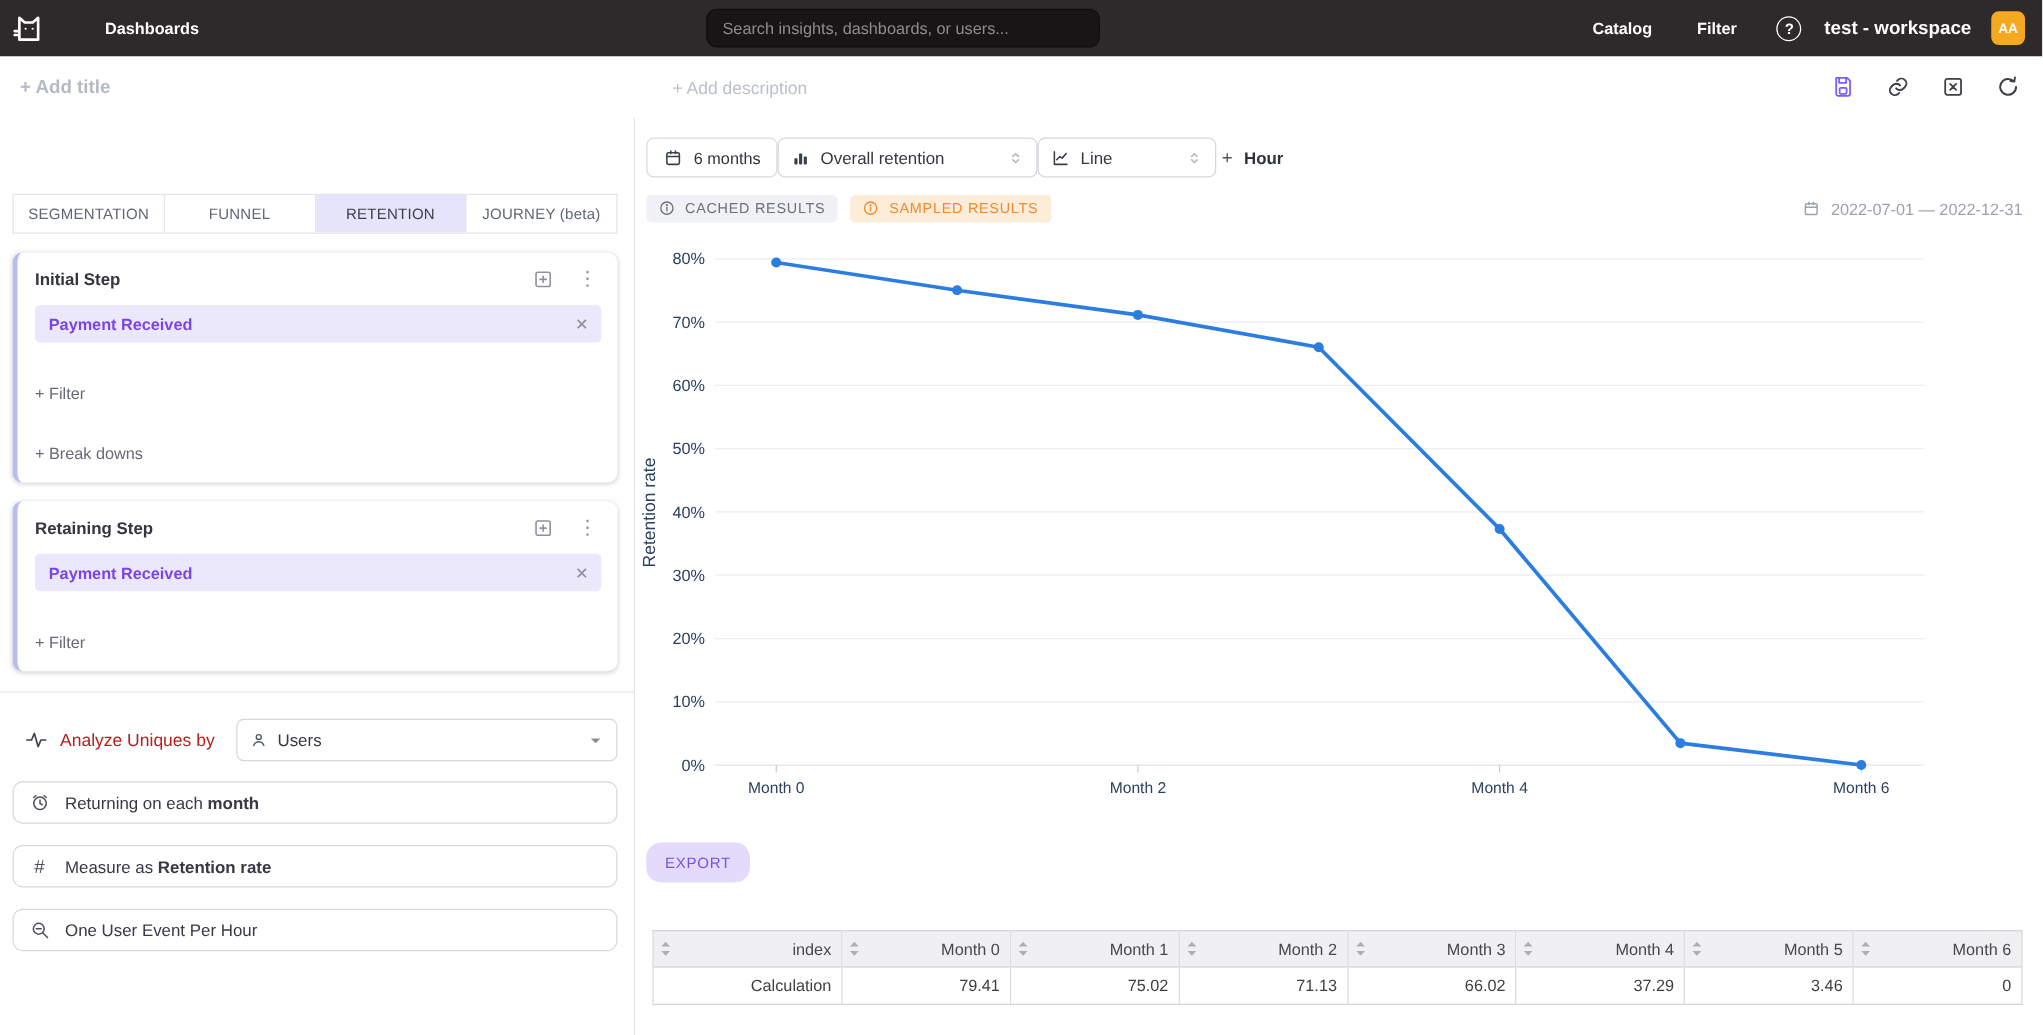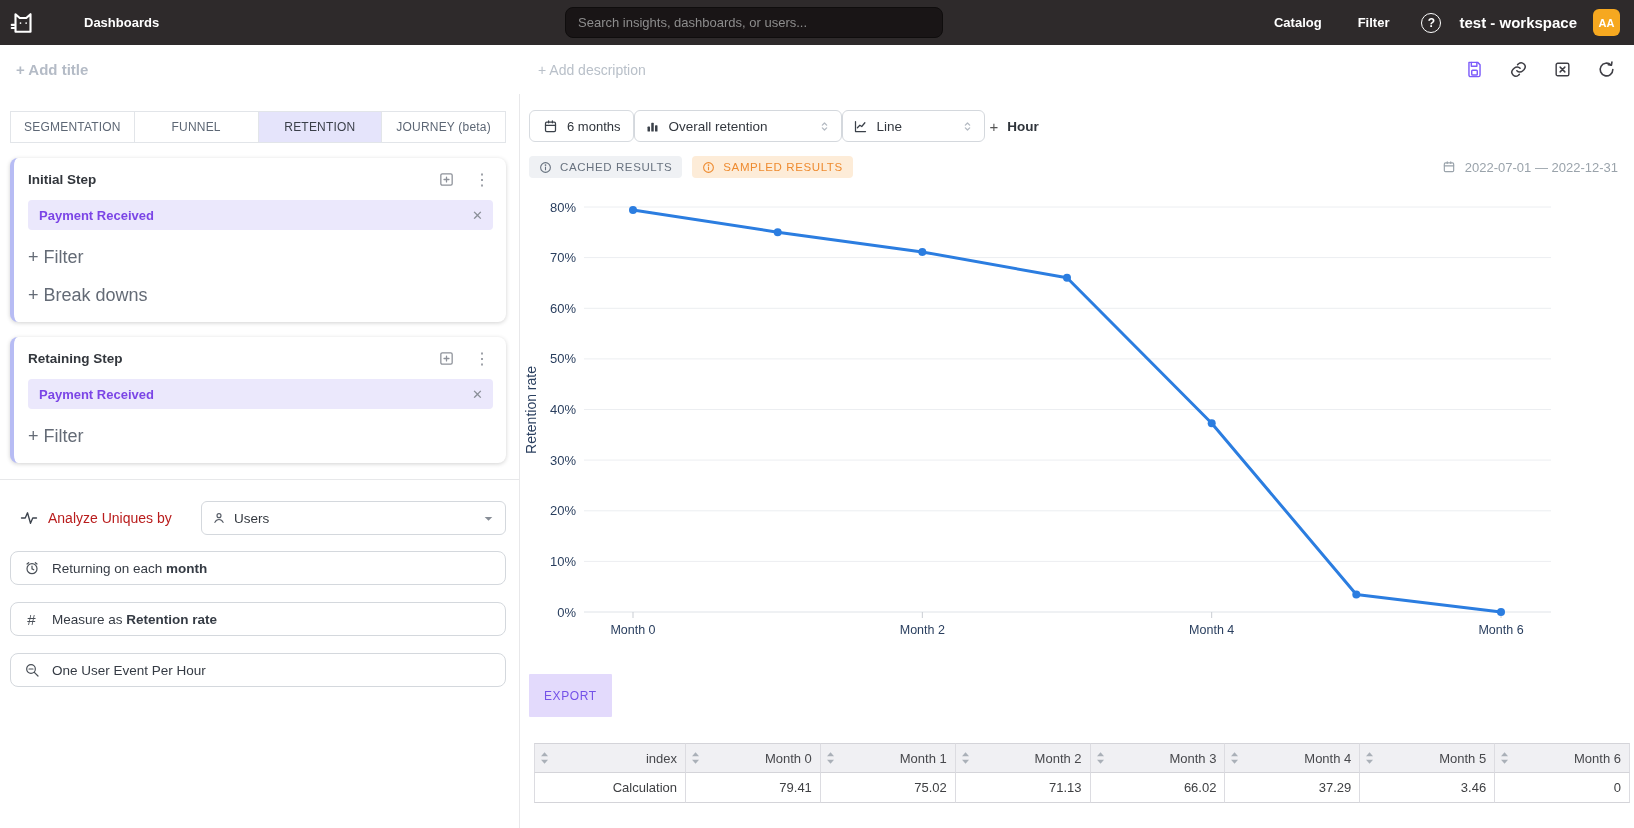--- a/index.html
+++ b/index.html
@@ -5,21 +5,21 @@
   * { margin:0; padding:0; box-sizing:border-box; }
   html,body { background:#fff; }
   body { font-family:"Liberation Sans", sans-serif; }
   .app { position:relative; width:1634px; height:828px; background:#fff; overflow:hidden; }
 
   
   .navbar { height:45px; background:#2e2a2b; display:flex; align-items:center; padding:0 14px 0 8px; }
   .nav-left { display:flex; align-items:center; gap:6px; }
   .logo { display:flex; align-items:center; margin-right:22px; cursor:pointer; }
   .nav-item { color:#fff; font-size:13px; font-weight:700; padding:8px 18px; cursor:pointer; }
-  .nav-center { position:absolute; left:565px; top:7px; width:378px; }
+  .nav-center { position:absolute; left:565px; top:7px; width:315px; }
   .nav-center input { width:100%; height:31px; background:#191516; border:1px solid #0f0d0d; border-radius:8px;
       color:#ddd; font-size:13px; padding:0 12px; font-family:"Liberation Sans", sans-serif; outline:none; }
   .nav-center input::placeholder { color:#8d8d8d; }
   .nav-right { margin-left:auto; display:flex; align-items:center; gap:4px; }
   .help { width:20px; height:20px; border:1.6px solid #fff; border-radius:50%; color:#fff; font-size:12px;
       font-weight:700; display:flex; align-items:center; justify-content:center; margin:0 14px 0 10px; cursor:pointer; }
   .ws { color:#fff; font-size:15px; font-weight:700; margin-right:12px; cursor:pointer; }
   .avatar { width:27px; height:27px; background:#f6a820; border-radius:6px; color:#fff; font-size:11px; font-weight:700;
       display:flex; align-items:center; justify-content:center; cursor:pointer; }
 
@@ -30,39 +30,39 @@
   .tb-icons { position:absolute; right:18px; display:flex; align-items:center; gap:25px; }
   .tb-icons .ticon { display:flex; cursor:pointer; color:#3e3e45; }
   .ticon.save { color:#7c5cfa; }
 
   
   .main { display:flex; height:734px; }
   .left { width:524px; border-right:1px solid #e8e8ea; padding:17px 13px 0 10px; }
   .right { flex:1; padding:16px 0 0 0; position:relative; }
 
   
-  .tabbar { display:flex; border:1px solid #e2e5e9; border-radius:0; overflow:hidden; background:#fff; }
+  .tabbar { display:flex; border:1px solid #e2e5e9; border-radius:0; overflow:hidden; background:#fff;margin-top:44px; }
   .tab { flex:1; text-align:center; font-size:12px; letter-spacing:.2px; color:#5d6775; padding:8px 2px;
       border-right:1px solid #e2e5e9; cursor:pointer; white-space:nowrap; }
   .tab:last-child { border-right:none; }
   .tab.active { background:#e5e4fb; color:#3a3f49; }
 
   
   .card { margin-top:15px; background:#fff; border-radius:8px; border-left:4px solid #b7bcf4;
       box-shadow:0 1px 4px rgba(0,0,0,.18); padding:13px 13px 16px 14px; }
   .card-head { display:flex; align-items:center; }
   .card-title { font-size:13.5px; font-weight:700; color:#33373d; }
   .card-actions { margin-left:auto; display:flex; align-items:center; gap:16px; color:#8d9199; }
   .plus-sq { display:flex; cursor:pointer; }
   .kebab { font-size:16px; color:#8d9199; cursor:pointer; line-height:1; padding:0 3px; }
   .chip { margin-top:12px; background:#ebe8fc; border-radius:4px; height:30px; display:flex; align-items:center;
       padding:0 10px 0 11px; cursor:pointer; }
   .chip-label { color:#7b45e6; font-size:13px; font-weight:700; }
   .chip-x { margin-left:auto; color:#8a8f98; font-size:13px; cursor:pointer; }
-  .card-action-link { margin-top:17px; font-size:18px; color:#646b76; cursor:pointer; }
+  .card-action-link { margin-top:33px; font-size:13px; color:#646b76; cursor:pointer; }
 
   .divider { border:none; border-top:1px solid #e7e8ea; margin:16px -13px 0 -10px; }
 
   
   .analyze-row { margin-top:21px; display:flex; align-items:center; }
   .analyze-row .aicon { display:flex; color:#3c434d; margin:0 10px 0 10px; }
   .analyze-label { font-size:14px; color:#b91c1c; }
   .select { display:flex; align-items:center; border:1px solid #d4d8dd; border-radius:6px; background:#fff;
       height:34px; padding:0 10px; cursor:pointer; font-size:13.5px; color:#33383f; gap:8px; }
   .users-select { margin-left:auto; width:305px; }
@@ -89,25 +89,25 @@
 
   .statusrow { display:flex; align-items:center; margin-top:14px; padding:0 16px 0 9px; height:22px; }
   .badge { display:inline-flex; align-items:center; gap:8px; height:22px; border-radius:4px; padding:0 10px;
       font-size:11.5px; letter-spacing:.6px; margin-right:10px; cursor:default; }
   .badge.gray { background:#eff1f4; color:#68727f; }
   .badge.orange { background:#fdecd8; color:#ee8b30; }
   .daterange { margin-left:auto; display:flex; align-items:center; gap:9px; color:#9aa3ab; font-size:13px; }
 
   #chart-svg { display:block; margin-top:8px; }
 
-  .export { margin:36px 0 0 9px; height:43px; padding:0 15px; background:#e3dafc; color:#7452e8; border:none;
-      border-radius:1px; font-size:12px; letter-spacing:.6px; cursor:pointer; font-family:"Liberation Sans",sans-serif; }
-
-  
-  .dtable { margin:26px 4px 0 14px; width:1096px; font-size:13px; color:#3f4043; }
+  .export { margin:36px 0 12px 9px; height:32px; padding:0 15px; background:#e3dafc; color:#7452e8; border:none;
+      border-radius:12px; font-size:12px; letter-spacing:.6px; cursor:pointer; font-family:"Liberation Sans",sans-serif; }
+
+  
+  .dtable { margin:26px 16px 0 14px; width:1096px; font-size:13px; color:#3f4043; }
   .trow { display:flex; }
   .tcell { display:flex; align-items:center; height:30px; padding:0 8px 0 5px; border-right:1px solid #dcdce1;
       border-bottom:1px solid #d4d4d9; justify-content:flex-end; flex:1; min-width:0; }
   .tcell.first { flex:0 0 152px; }
   .trow.head .tcell { background:#f0f0f3; border-top:1px solid #d4d4d9; justify-content:space-between; color:#47484c; }
   .trow.head .tcell:first-child, .trow.body .tcell:first-child { border-left:1px solid #dcdce1; }
   .sorter { display:flex; cursor:pointer; }
 </style>
 </head>
 <body>

